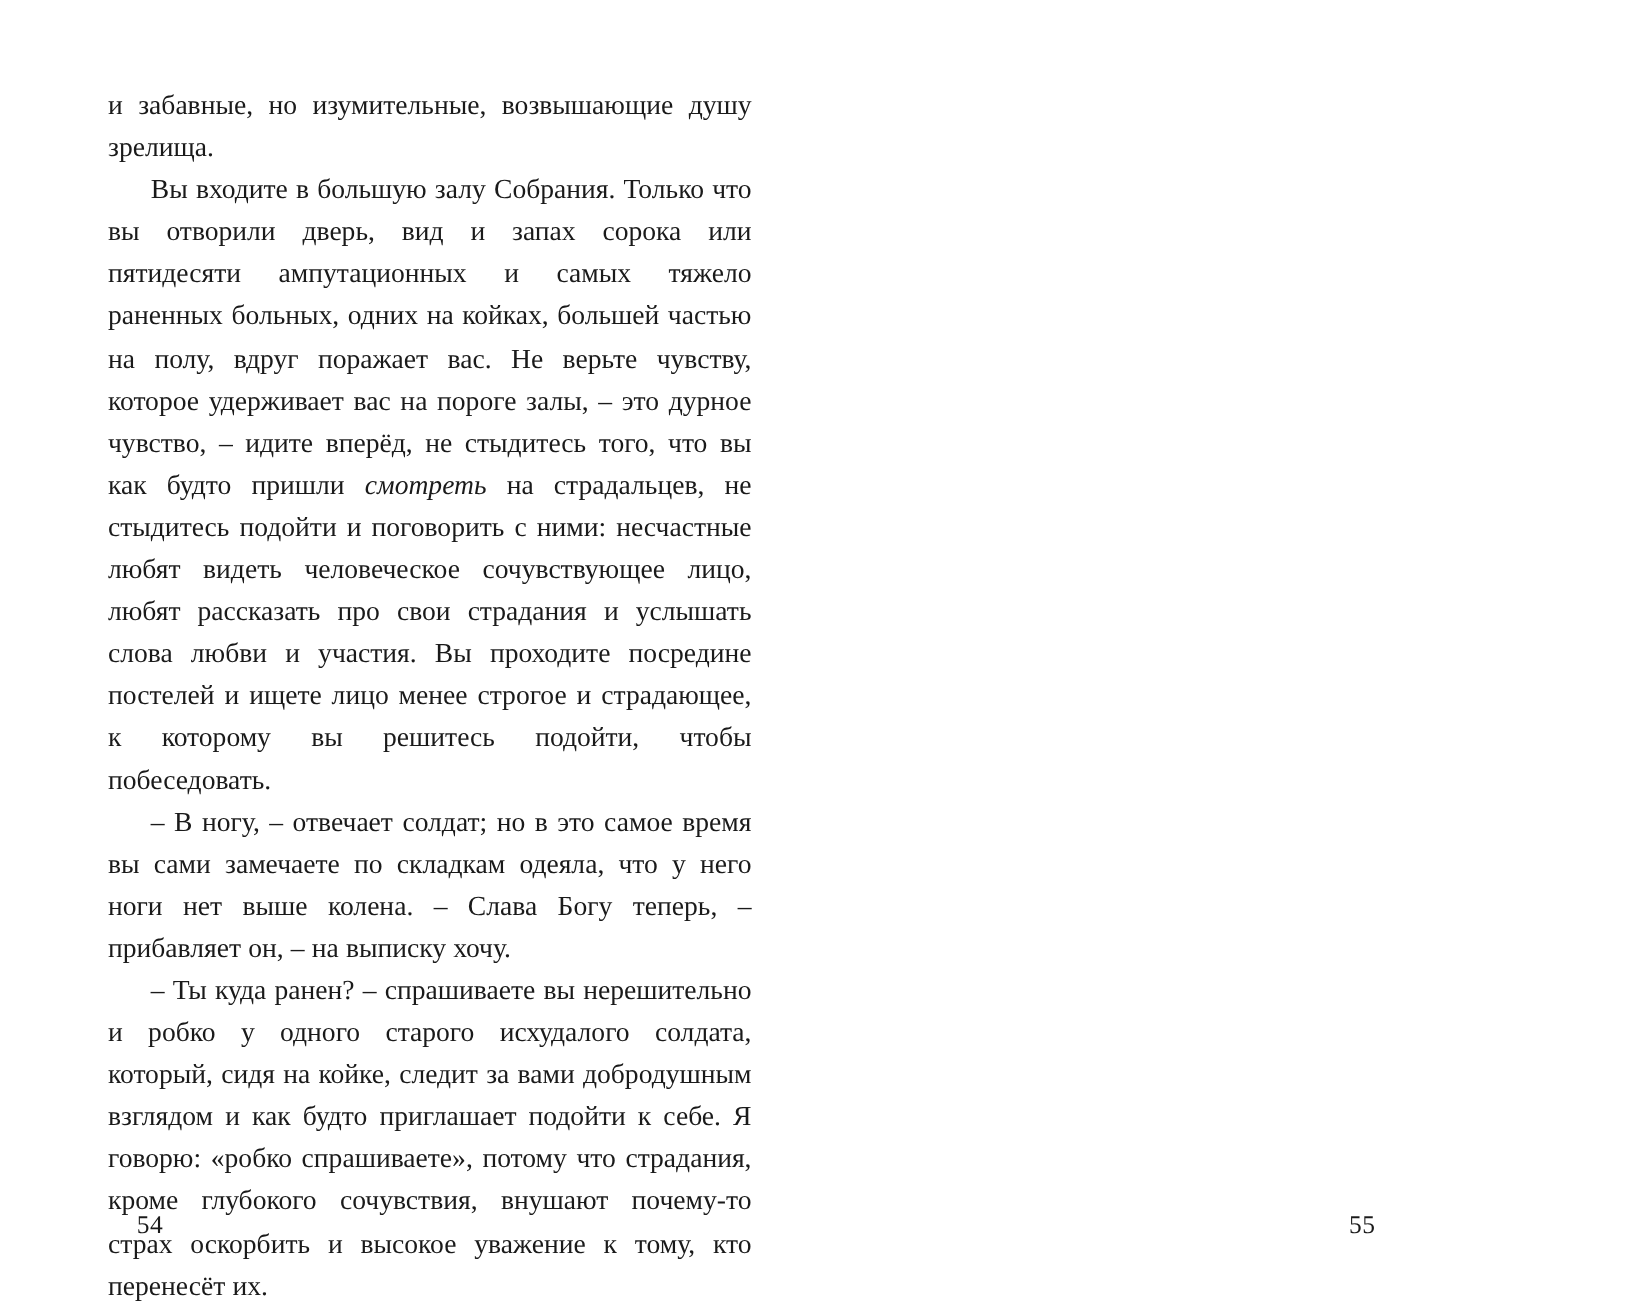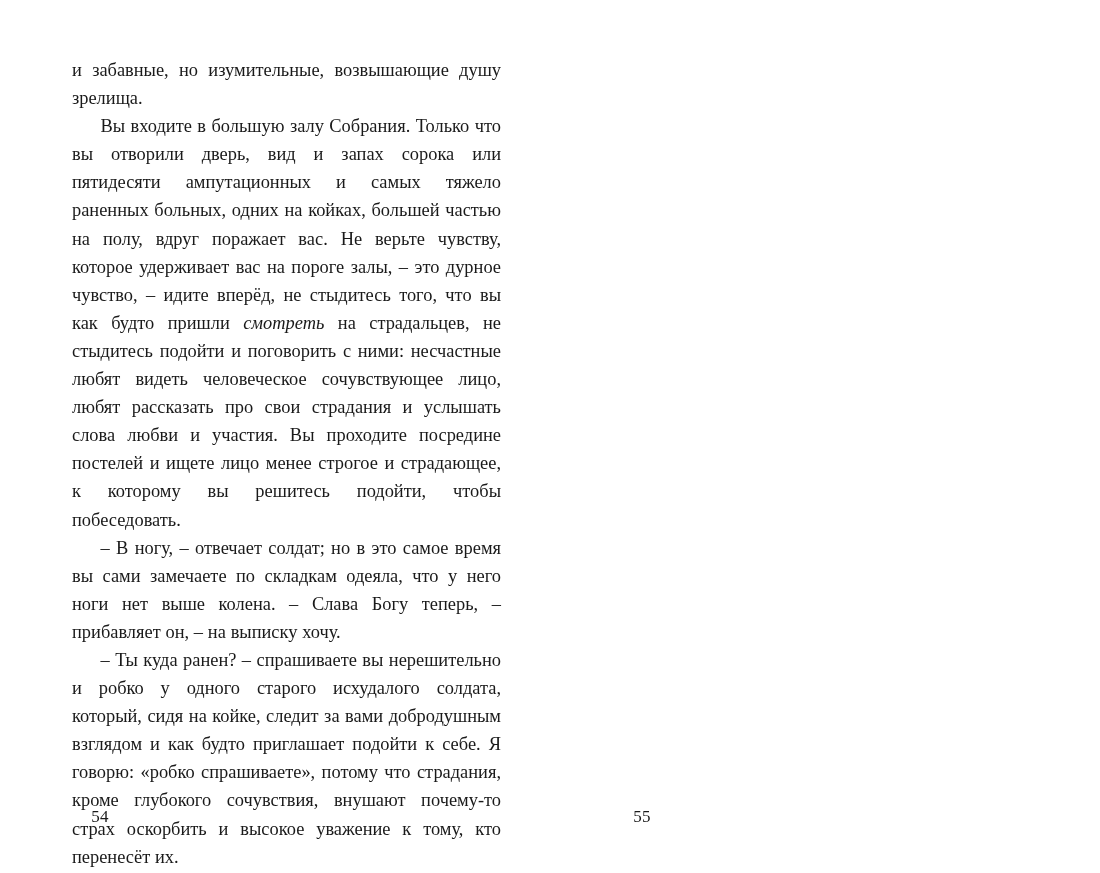--- a/index.html
+++ b/index.html
@@ -56,21 +56,21 @@
     position: absolute;
     top: 806px;
     width: 100%;
     text-align: center;
     font-size: 17px;
     line-height: 22px;
     letter-spacing: 0.02em;
     color: #1a1a1a;
   }
   .page-left .folio  { left: -175px; }
-  .page-right .folio { left: -183px; }
+  .page-right .folio { left: -183px; text-align: right; }
 </style>
 </head>
 <body>
 
 <div class="spread">
 
   <div class="page page-left">
     <div class="textblock">
 
       <p class="para cont">и забавные, но изумительные, возвышающие душу зрелища.</p>

